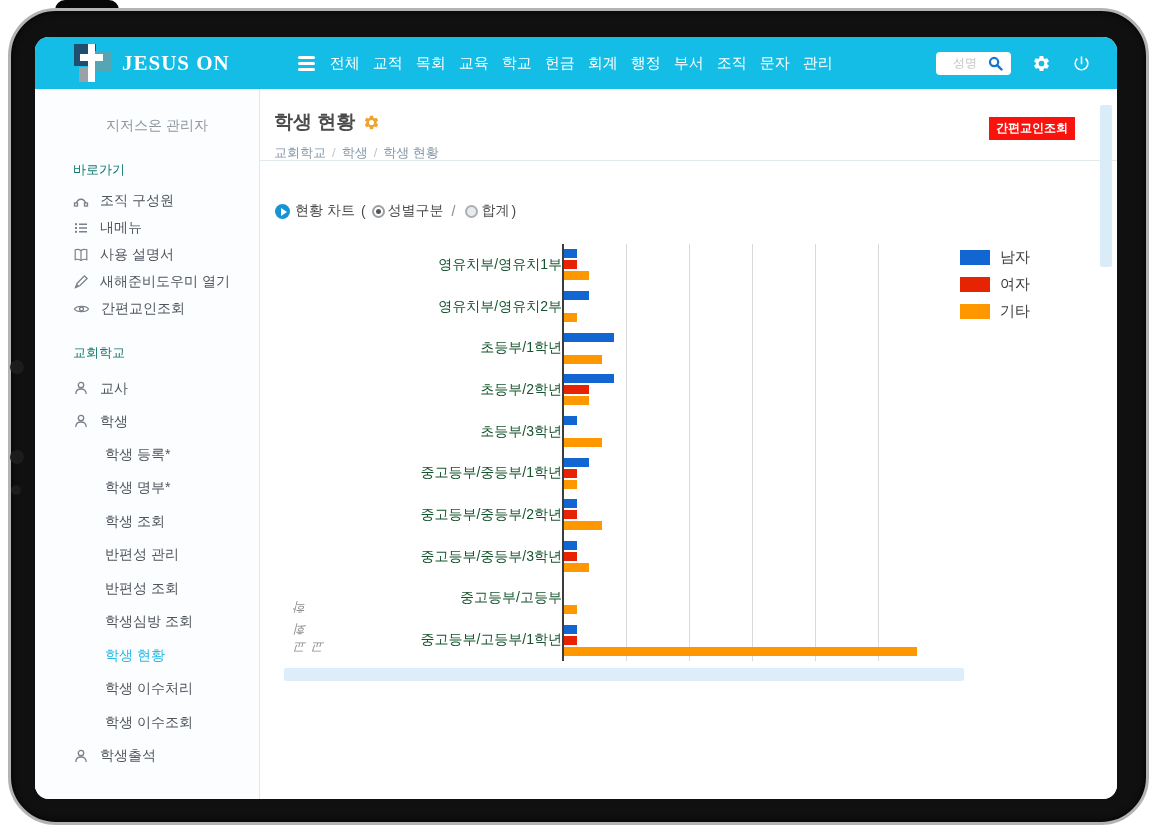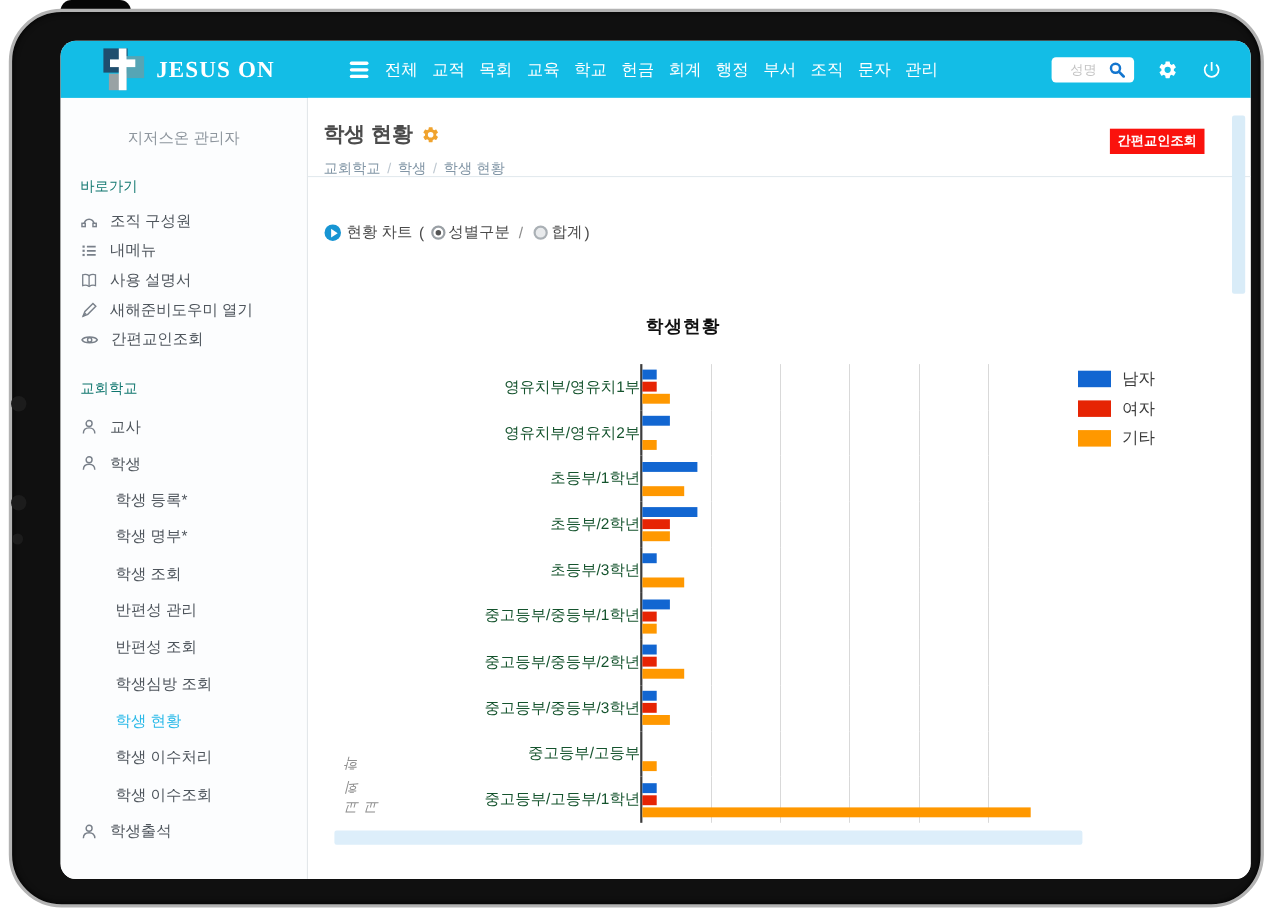--- a/index.html
+++ b/index.html
@@ -3,21 +3,21 @@
 <meta charset="utf-8">
 <style>
   * { margin:0; padding:0; box-sizing:border-box; }
   html,body { width:1155px; height:832px; background:#fff; font-family:"Liberation Sans",sans-serif; }
   .page { position:relative; width:1155px; height:832px; overflow:hidden; background:#fff; }
 
   
   .camera-bump { position:absolute; left:55px; top:0; width:64px; height:46px; background:#060606; border-radius:10px; z-index:0; }
   .tablet { position:absolute; left:8px; top:8px; width:1141px; height:817px; background:#101010; border:3px solid #b3b3b3; border-radius:48px; z-index:1; box-shadow: inset 0 0 6px #000; }
   .side-btn { position:absolute; width:14px; height:14px; border-radius:50%; background:#1c1c1c; z-index:2; }
-  .screen { position:absolute; left:44px; top:26px; width:1082px; height:762px; background:#fff; border-radius:14px; overflow:hidden; z-index:2; }
+  .screen { position:absolute; left:24px; top:26px; width:1082px; height:762px; background:#fff; border-radius:14px; overflow:hidden; z-index:2; }
 
   
   .topbar { height:52px; background:#13bde6; display:flex; align-items:center; padding:0 26px 0 36px; position:relative; }
   .logo { display:flex; align-items:center; cursor:pointer; }
   .logo-mark { position:relative; width:42px; height:42px; }
   .logo-mark .sq1 { position:absolute; left:3px; top:2px; width:22px; height:22px; background:#1f4e6e; }
   .logo-mark .sq2 { position:absolute; left:21px; top:9px; width:19px; height:20px; background:#5aa3b2; opacity:.95; }
   .logo-mark .sq3 { position:absolute; left:8px; top:25px; width:16px; height:15px; background:#99a2a4; }
   .logo-mark .cross-v { position:absolute; left:17px; top:2px; width:7px; height:38px; background:#fff; }
   .logo-mark .cross-h { position:absolute; left:9px; top:12px; width:23px; height:7px; background:#fff; }
@@ -26,21 +26,21 @@
   .hamburger i { display:block; width:17px; height:3px; background:#fff; border-radius:2px; }
   .nav { display:flex; gap:13px; margin-left:15px; }
   .nav a { color:#fff; font-size:15px; font-weight:400; text-decoration:none; white-space:nowrap; }
   .topbar-right { margin-left:auto; display:flex; align-items:center; gap:21px; }
   .searchbox { background:#fff; border-radius:4px; height:23px; width:75px; display:flex; align-items:center; padding:0 4px 0 6px; }
   .searchbox input { border:none; outline:none; width:46px; font-size:12px; color:#777; text-align:center; background:transparent; }
   .searchbox input::placeholder { color:#c3c3c3; }
 
   
   .body-row { display:flex; height:710px; }
-  .sidebar { width:225px; background:#fcfdfe; border-right:1px solid #e3e7ea; padding-top:16px; flex:none; }
+  .sidebar { width:225px; background:#fcfdfe; border-right:1px solid #e3e7ea; padding-top:16px; flex:none;padding-left:20px; }
   .admin { text-align:center; color:#8e969e; font-size:14px; margin:12px 0 26px; }
   .side-section { color:#0f766e; font-size:13px; padding-left:18px; margin:14px 0 8px; }
   .side-section.second { margin-top:22px; margin-bottom:10px; }
   .side-item { display:flex; align-items:center; gap:11px; height:27px; padding-left:18px; color:#4e555c; font-size:14px; cursor:pointer; }
   .side-item.big { height:33px; }
   .side-item svg { flex:none; }
   .side-sub { height:33.5px; display:flex; align-items:center; padding-left:50px; color:#4e555c; font-size:14px; cursor:pointer; }
   .side-sub.active { color:#29b9e8; }
 
   .main { flex:1; position:relative; background:#fff; }
@@ -251,21 +251,20 @@
             <span>현황 차트</span>
             <span style="margin-left:6px;">(</span>
             <span class="radio checked"></span>
             <span>성별구분</span>
             <span style="margin:0 4px 0 8px; color:#8a8a8a;">/</span>
             <span class="radio empty"></span>
             <span>합계</span>
             <span style="margin-left:2px;">)</span>
           </div>
 
-          <div class="chart-title">학생현황</div>
 
           <div class="chart-body">
             <div id="chart-rows">
                 <div class="chart-row">
                   <div class="cat-label">영유치부/영유치1부</div>
                   <div class="row-plot">
                     <div class="bar" style="width: 12.6px; background: rgb(18, 102, 209);"></div>
                     <div class="bar" style="width: 12.6px; background: rgb(230, 36, 4);"></div>
                     <div class="bar" style="width: 25.2px; background: rgb(255, 152, 0);"></div>
                   </div>

